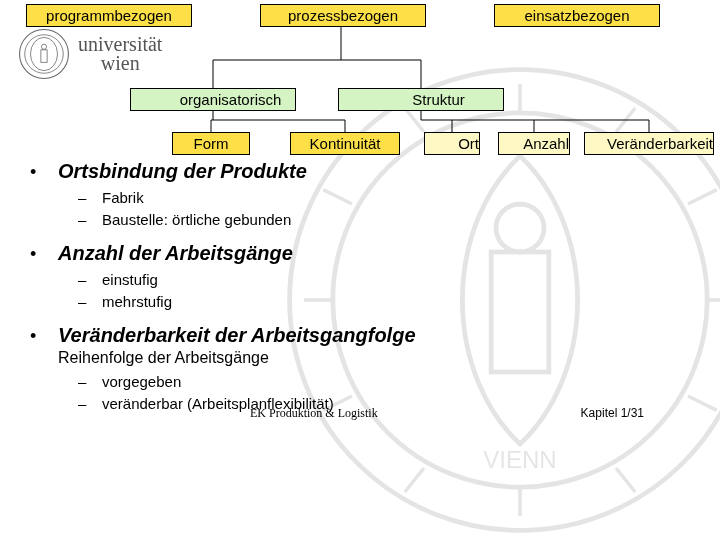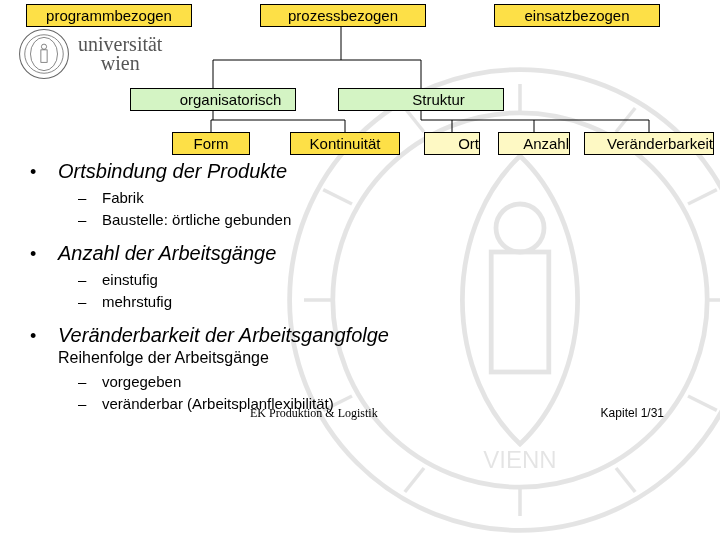--- a/index.html
+++ b/index.html
@@ -11,28 +11,28 @@
   .green { background: #d4f4c4; padding-left: 35px; }
   .yellow { background: #fef9c4; text-align: right; }
   .logo { position: absolute; left: 18px; top: 28px; display: flex; align-items: center; gap: 8px; }
   .seal-small { width: 52px; height: 52px; }
   .wordmark { font-family: Georgia, serif; font-size: 20px; color: #555; line-height: 0.95; text-align: center; }
   svg.connector { position: absolute; top: 0; left: 0; width: 720px; height: 160px; pointer-events: none; }
   .bullets { padding: 160px 30px 0 30px; font-size: 16px; }
   .bullets ul { list-style: none; }
   .bullets > ul > li { margin-bottom: 14px; }
   .bullets > ul > li::before { content: "•"; display: inline-block; width: 28px; text-align: left; font-size: 18px; }
-  .h { font-style: italic; font-weight: normal; font-size: 20px; }
+  .h { font-style: italic; font-weight: bold; font-size: 20px; }
   .sub { margin-left: 48px; margin-top: 6px; }
   .sub li { margin: 5px 0; font-size: 15px; }
   .sub li::before { content: "–"; display: inline-block; width: 24px; }
   .extra { margin-left: 28px; font-size: 16px; margin-top: 2px; }
   .footer { position: absolute; bottom: 6px; width: 100%; font-size: 12px; }
   .footer-left { position: absolute; left: 250px; font-family: Liberation Serif, serif; }
-  .footer-right { position: absolute; right: 56px; }
+  .footer-right { position: absolute; right: 76px; }
 </style>
 </head>
 <body>
 
 <div class="bg-seal">
 <svg viewBox="0 0 200 200">
       <circle cx="100" cy="100" r="96" fill="none" stroke="#000" stroke-width="2"></circle>
       <circle cx="100" cy="100" r="78" fill="none" stroke="#000" stroke-width="2"></circle>
       <path d="M100 40 a60 75 0 0 1 0 120 a60 75 0 0 1 0 -120 Z" fill="none" stroke="#000" stroke-width="2"></path>
       <rect x="88" y="80" width="24" height="50" fill="none" stroke="#000" stroke-width="2"></rect>

